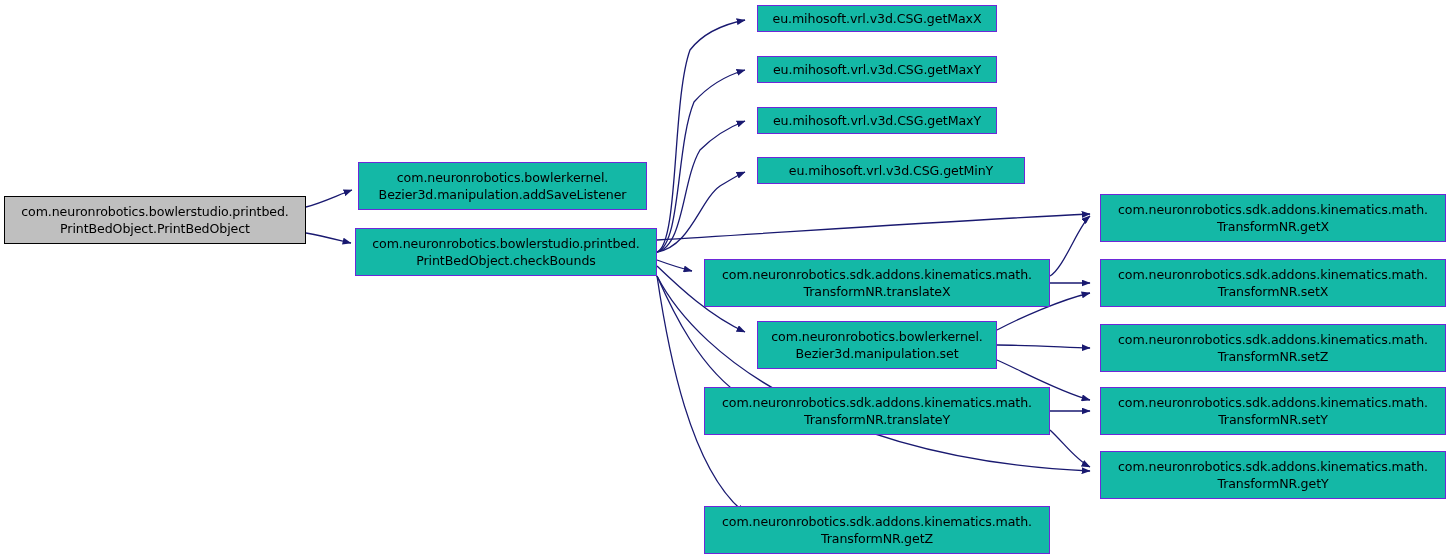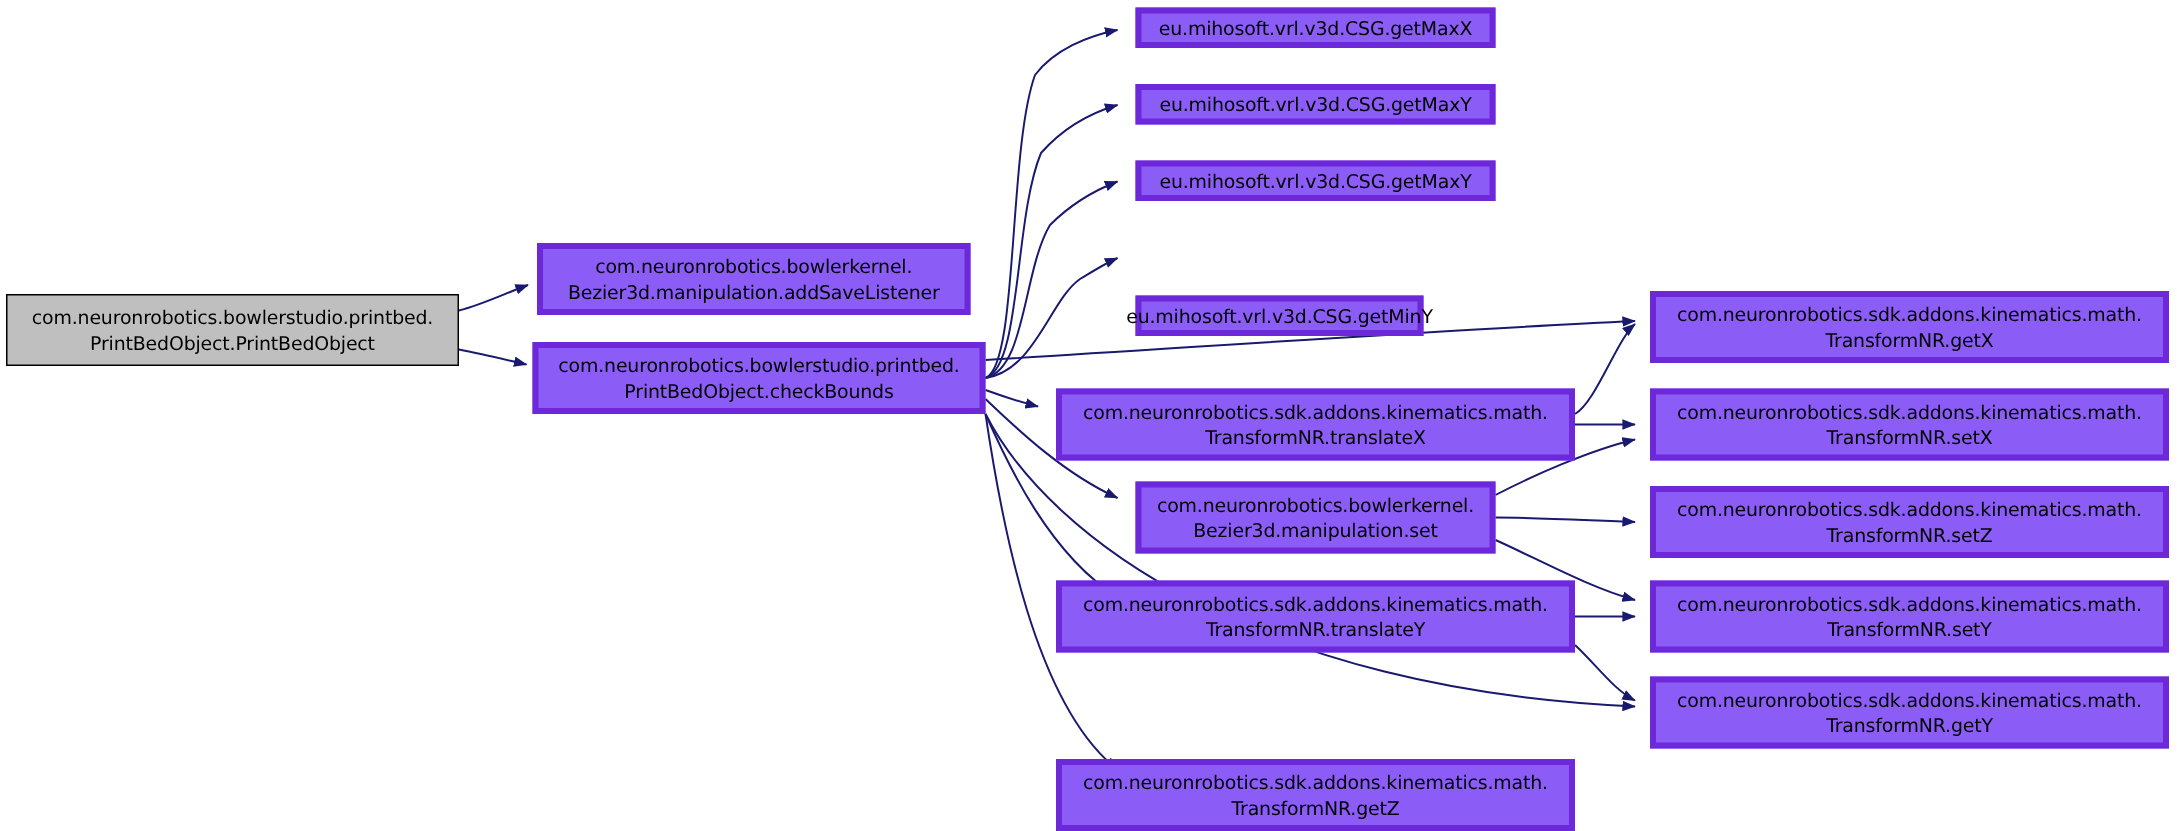--- a/index.html
+++ b/index.html
@@ -23,22 +23,22 @@
     height: 554px;
     pointer-events: none;
   }
   .node {
     position: absolute;
     box-sizing: border-box;
     display: flex;
     align-items: center;
     justify-content: center;
     text-align: center;
-    background: #8b5cf6;
-    border: 4px solid #6d28d9;
+    background: #14b8a6;
+    border: 1px solid #6d28d9;
     color: #000000;
     font-size: 12.6px;
     line-height: 1.36;
     letter-spacing: -0.1px;
     white-space: pre-line;
     padding: 0 4px;
     z-index: 2;
   }
   .node.root {
     background: #bfbfbf;
@@ -84,21 +84,21 @@
   <div id="nodes">
       <div class="node root" style="left: 4px; top: 196px; width: 302px; height: 48px;"><span class="node-label">com.neuronrobotics.bowlerstudio.printbed.
 PrintBedObject.PrintBedObject</span></div>
       <div class="node" style="left: 358px; top: 162px; width: 289px; height: 48px;"><span class="node-label">com.neuronrobotics.bowlerkernel.
 Bezier3d.manipulation.addSaveListener</span></div>
       <div class="node" style="left: 355px; top: 228px; width: 302px; height: 48px;"><span class="node-label">com.neuronrobotics.bowlerstudio.printbed.
 PrintBedObject.checkBounds</span></div>
       <div class="node" style="left: 757px; top: 5px; width: 240px; height: 27px;"><span class="node-label">eu.mihosoft.vrl.v3d.CSG.getMaxX</span></div>
       <div class="node" style="left: 757px; top: 56px; width: 240px; height: 27px;"><span class="node-label">eu.mihosoft.vrl.v3d.CSG.getMaxY</span></div>
       <div class="node" style="left: 757px; top: 107px; width: 240px; height: 27px;"><span class="node-label">eu.mihosoft.vrl.v3d.CSG.getMaxY</span></div>
-      <div class="node" style="left: 757px; top: 157px; width: 192px; height: 27px; margin-top: 40px;"><span class="node-label">eu.mihosoft.vrl.v3d.CSG.getMinY</span></div>
+      <div class="node" style="left: 757px; top: 157px; width: 268px; height: 27px;"><span class="node-label">eu.mihosoft.vrl.v3d.CSG.getMinY</span></div>
       <div class="node" style="left: 704px; top: 259px; width: 346px; height: 48px;"><span class="node-label">com.neuronrobotics.sdk.addons.kinematics.math.
 TransformNR.translateX</span></div>
       <div class="node" style="left: 757px; top: 321px; width: 240px; height: 48px;"><span class="node-label">com.neuronrobotics.bowlerkernel.
 Bezier3d.manipulation.set</span></div>
       <div class="node" style="left: 704px; top: 387px; width: 346px; height: 48px;"><span class="node-label">com.neuronrobotics.sdk.addons.kinematics.math.
 TransformNR.translateY</span></div>
       <div class="node" style="left: 704px; top: 506px; width: 346px; height: 48px;"><span class="node-label">com.neuronrobotics.sdk.addons.kinematics.math.
 TransformNR.getZ</span></div>
       <div class="node" style="left: 1100px; top: 194px; width: 346px; height: 48px;"><span class="node-label">com.neuronrobotics.sdk.addons.kinematics.math.
 TransformNR.getX</span></div>

